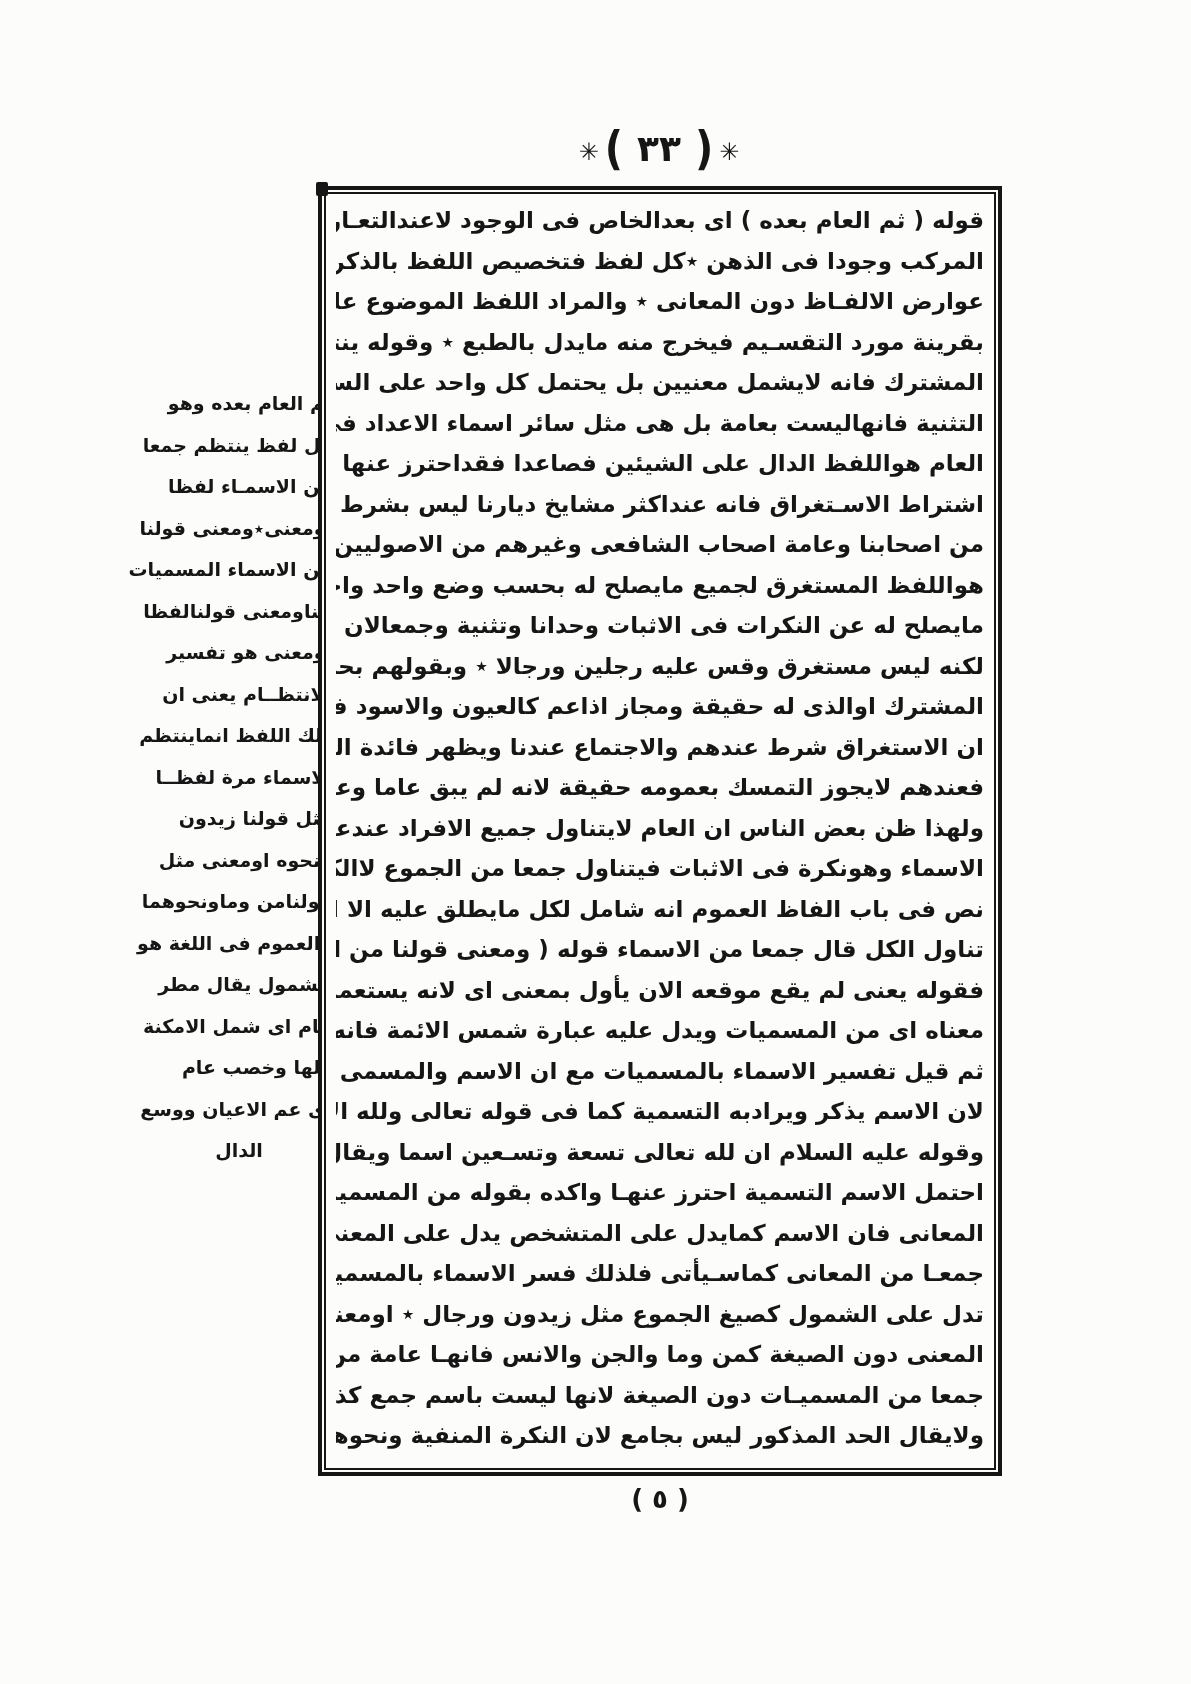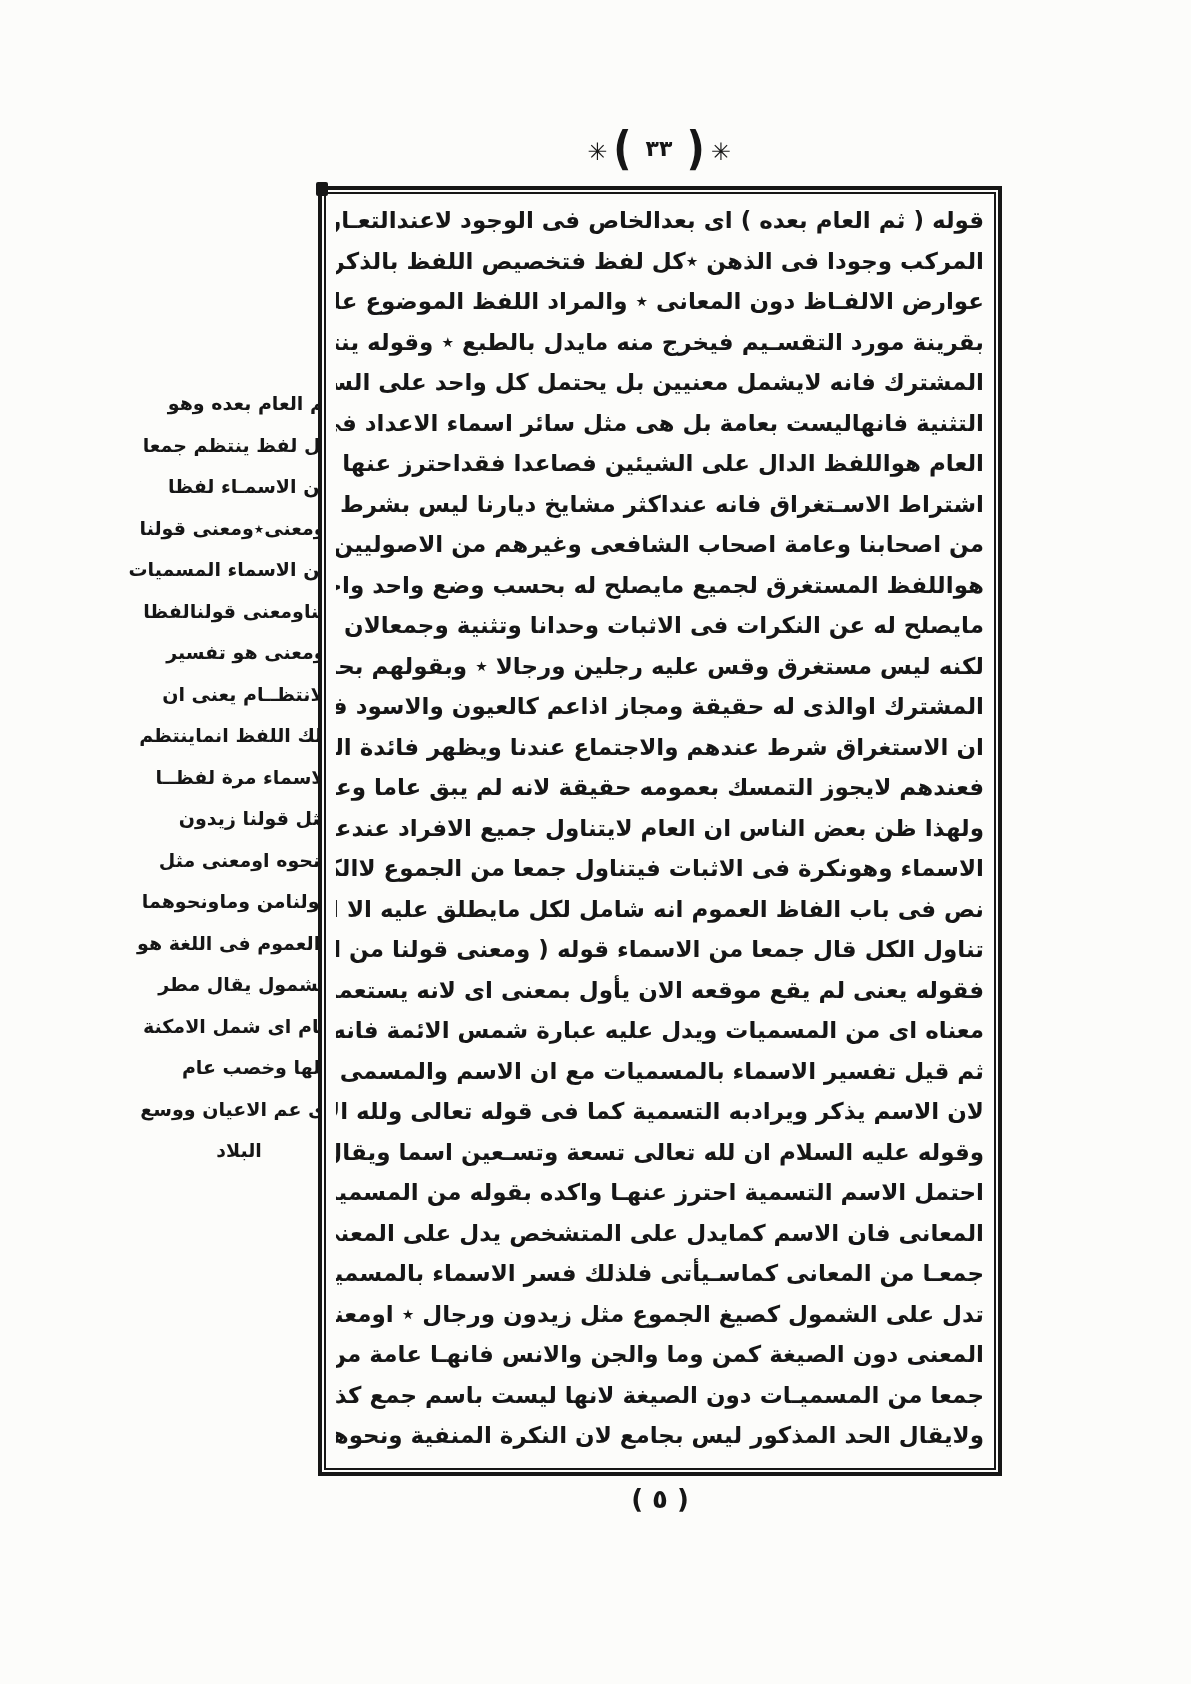--- a/index.html
+++ b/index.html
@@ -13,21 +13,21 @@
     overflow:hidden;
   }
   
   .page-header {
     position:absolute; left:318px; top:122px; width:682px; height:52px;
     display:flex; align-items:center; justify-content:center; gap:6px;
     font-weight:bold; color:var(--ink);
   }
   .page-header .floret { font-size:24px; transform:translateY(4px); }
   .page-header .bracket { font-size:40px; font-weight:bold; transform:scaleY(1.15); }
-  .page-header .page-no { font-size:22px; letter-spacing:2px; padding:0 8px; }
+  .page-header .page-no { font-size:36px; letter-spacing:2px; padding:0 8px; }
   
   .text-frame {
     position:absolute; left:318px; top:186px; width:684px; height:1290px;
     border:4px solid var(--ink);
     background:var(--paper);
   }
   .text-frame::after {
     content:""; position:absolute; inset:2px;
     border:2px solid var(--ink); pointer-events:none;
   }
@@ -90,21 +90,21 @@
     <div class="line">ذلك اللفظ انماينتظم</div>
     <div class="line">الاسماء مرة لفظــا</div>
     <div class="line">مثل قولنا زيدون</div>
     <div class="line">ونحوه اومعنى مثل</div>
     <div class="line">قولنامن وماونحوهما</div>
     <div class="line">والعموم فى اللغة هو</div>
     <div class="line">الشمول يقال مطر</div>
     <div class="line">عام اى شمل الامكنة</div>
     <div class="line">كلها وخصب عام</div>
     <div class="line">اى عم الاعيان ووسع</div>
-    <div class="line">البلاد</div>
+    <div class="line">الدال</div>
   </div>
 
 <div class="text-frame">
   <div class="corner-blob"></div>
   <div class="main-text">
       <div class="line">قوله ( ثم العام بعده ) اى بعدالخاص فى الوجود لاعندالتعـارض لان المفرد مقدم على</div>
       <div class="line">المركب وجودا فى الذهن ٭كل لفظ فتخصيص اللفظ بالذكر اشـارة الى ان العموم من</div>
       <div class="line">عوارض الالفـاظ دون المعانى ٭ والمراد اللفظ الموضوع على التفسـير الذى ذكرناه</div>
       <div class="line">بقرينة مورد التقسـيم فيخرج منه مايدل بالطبع ٭ وقوله ينتظم ٭ اى يشمل احتراز عن</div>
       <div class="line">المشترك فانه لايشمل معنيين بل يحتمل كل واحد على السواء ٭ وقوله جمعا ٭ احترازعن</div>

